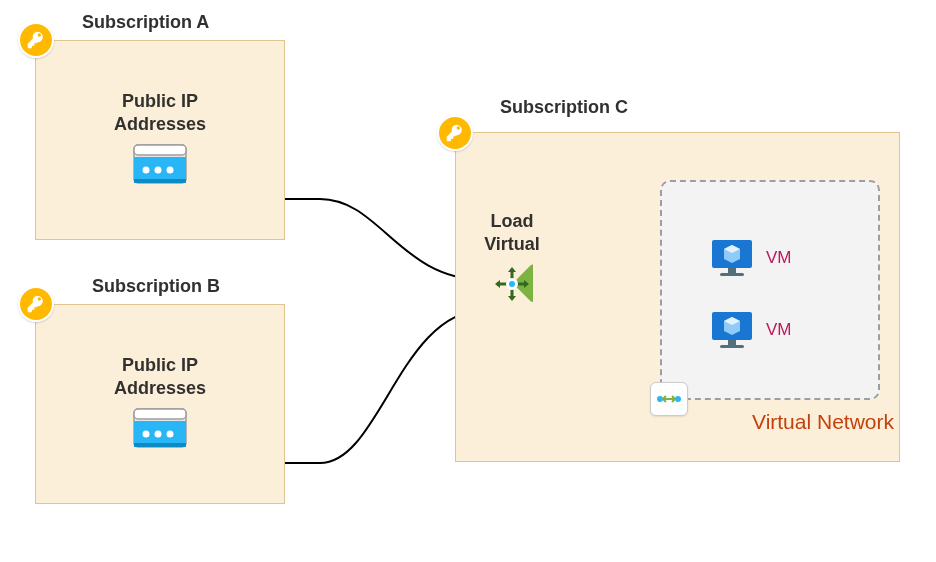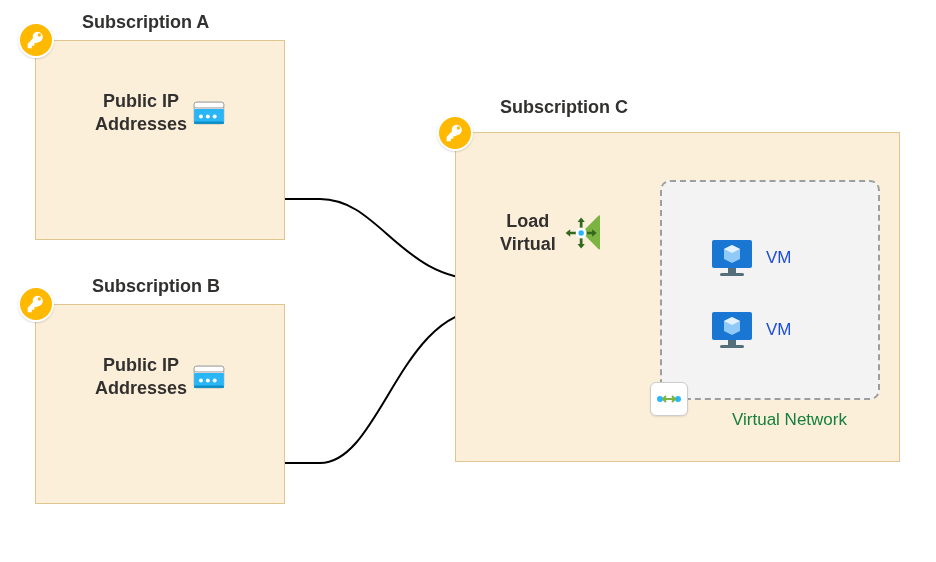--- a/index.html
+++ b/index.html
@@ -38,36 +38,37 @@
   .content-label {
     font-weight: 600;
     font-size: 18px;
     color: #323130;
     text-align: center;
     line-height: 1.3;
   }
   .centered-col {
     position: absolute;
     display: flex;
-    flex-direction: row;
+    flex-direction: column;
     align-items: center;
     gap: 6px;
   }
   .ip-icon { width: 56px; height: 42px; }
   .lb-icon { width: 42px; height: 42px; }
   .vnet-box {
     position: absolute;
     border: 2px dashed #9e9e9e;
     border-radius: 10px;
     background: #f3f3f3;
   }
   .vnet-label {
     position: absolute;
-    font-size: 17px;
-    color: #15803d;
+    font-size: 21px;
+    color: #c2410c;
+    margin-left: 20px;
   }
   .vnet-icon {
     position: absolute;
     width: 38px;
     height: 34px;
     background: #fff;
     border: 1px solid #ccc;
     border-radius: 6px;
     display:flex;
     align-items:center;
@@ -75,21 +76,21 @@
     box-shadow: 0 1px 2px rgba(0,0,0,0.1);
   }
   .vm-row {
     position: absolute;
     display: flex;
     align-items: center;
     gap: 12px;
   }
   .vm-label {
     font-size: 17px;
-    color: #1d4ed8;
+    color: #be185d;
   }
   .vm-icon { width: 44px; height: 40px; }
   svg.connector {
     position: absolute;
     top: 0; left: 0;
     width: 936px;
     height: 562px;
     pointer-events: none;
   }
 </style>
@@ -159,21 +160,21 @@
 </div>
 
 <div class="sub-title" style="left:500px; top:97px;">Subscription C</div>
 <div class="sub-box" style="left:455px; top:132px; width:445px; height:330px;"></div>
 <div class="key-badge" style="left:437px; top:115px;">
   <svg viewBox="0 0 24 24">
       <path fill="#fff" d="M14 2a6 6 0 0 0-5.65 8L2 16.35V22h5v-3h3v-3h2.35l1-1A6 6 0 1 0 14 2zm2 6a2 2 0 1 1 2-2 2 2 0 0 1-2 2z"></path>
     </svg>
 </div>
 
-<div class="centered-col" style="left:500px; top:210px; width:100px;">
+<div class="centered-col" style="left:462px; top:210px; width:100px;">
   <div class="content-label">
     <span>Load</span><br>
     <span>Virtual</span>
   </div>
   <svg class="lb-icon" viewBox="0 0 42 42">
     <rect x="21" y="-8" width="28" height="28" transform="rotate(45 21 21)" fill="#7cb342" rx="3"></rect>
     <path d="M21 6 L21 36 M6 21 L36 21" stroke="#33691e" stroke-width="3"></path>
     <path d="M21 4 l-4 5 h8 z M21 38 l-4 -5 h8 z M4 21 l5 -4 v8 z M38 21 l-5 -4 v8 z" fill="#33691e"></path>
     <circle cx="21" cy="21" r="6" fill="#fff"></circle>
     <circle cx="21" cy="21" r="3" fill="#29b6f6"></circle>

